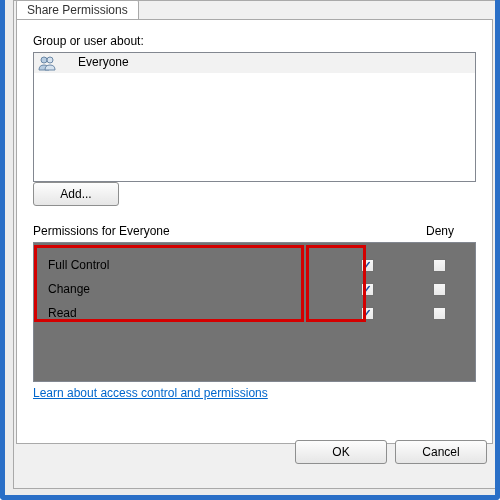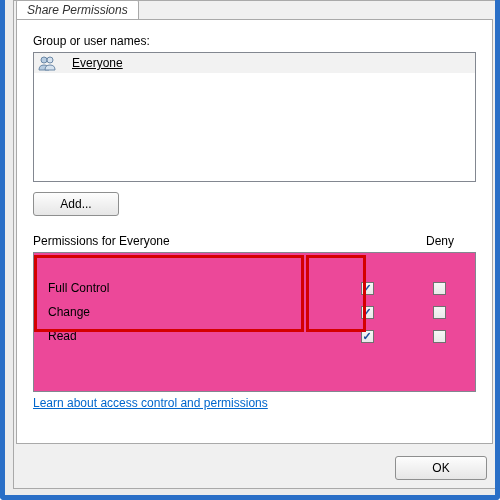--- a/index.html
+++ b/index.html
@@ -25,21 +25,20 @@
     position: absolute;
     top: 0; left: 8px; right: 0; bottom: 6px;
     background: #f0f0f0;
     border: 1px solid #a9a9a9;
     border-right: none;
   }
   .tab-row {
     position: absolute;
     top: -1px; left: 2px;
     height: 20px;
-    font-style: italic;
   }
   .tab {
     display: inline-block;
     background: #fff;
     border: 1px solid #a9a9a9;
     border-bottom: 1px solid #fff;
     padding: 2px 10px;
     font-size: 12px;
     color: #333;
     position: relative;
@@ -59,32 +58,29 @@
   }
   .group-box {
     width: 100%;
     height: 130px;
     background: #fff;
     border: 1px solid #828790;
     overflow: auto;
   }
   .group-row {
     display: flex;
-    align-items: center;
-    gap: 16px;
+    gap: 22px;
     padding: 2px 4px;
     background: #f2f2f2;
-    text-decoration: underline;
   }
   .group-icon svg { display: block; }
   .btn-row {
     display: flex;
     justify-content: space-between;
     gap: 4px;
-    margin-top: 10px;
   }
   .win-btn {
     min-width: 86px;
     height: 24px;
     background: linear-gradient(#fdfdfd,#e6e6e6);
     border: 1px solid #8e8f8f;
     border-radius: 3px;
     font-family: inherit;
     font-size: 12px;
     color: #000;
@@ -95,24 +91,24 @@
     display: flex;
     margin-top: 18px;
     margin-bottom: 4px;
     align-items: flex-end;
   }
   .perm-header .ph-label { flex: 1; }
   .perm-header .ph-col { width: 72px; text-align: center; }
   .perm-box {
     width: 100%;
     height: 140px;
-    background: #ec4899;
+    background: #737373;
     border: 1px solid #828790;
     position: relative;
-    padding: 23px 0;
+    padding: 10px 0;
   }
   .perm-row {
     display: flex;
     align-items: center;
     height: 24px;
     padding-left: 14px;
   }
   .perm-row .pname { flex: 1; }
   .perm-row .pcol { width: 72px; text-align: center; }
   .chk {
@@ -142,21 +138,21 @@
   .hl-allow { left: 272px; width: 60px; }
   .link {
     color: #0066cc;
     text-decoration: underline;
     cursor: pointer;
     display: inline-block;
     margin-top: 4px;
   }
   .bottom-btns {
     position: absolute;
-    right: 8px; bottom: 8px;
+    right: 8px; bottom: 24px;
     display: flex;
     gap: 8px;
     padding-left: 24px;
   }
   .apply-highlight {
     position: absolute;
     border: 3px solid #d40000;
     pointer-events: none;
   }
   .apply-btn {
@@ -169,21 +165,21 @@
 
 <div class="outer-frame">
   <div class="inner-dialog">
 
     <div class="tab-row">
       <div class="tab">Share Permissions</div>
     </div>
 
     <div class="tab-panel">
 
-      <div class="label">Group or user names:</div>
+      <div class="label">Group or user about:</div>
 
       <div class="group-box">
         <div class="group-row">
           <span class="group-icon">
             <svg width="18" height="16" viewBox="0 0 18 16">
               <circle cx="6" cy="5" r="3" fill="#b8cde2" stroke="#6a87a6"></circle>
               <path d="M1 15 q0 -5 5 -5 q5 0 5 5 z" fill="#b8cde2" stroke="#6a87a6"></path>
               <circle cx="12" cy="5" r="3" fill="#d7e3ef" stroke="#6a87a6"></circle>
               <path d="M7 15 q0 -5 5 -5 q5 0 5 5 z" fill="#d7e3ef" stroke="#6a87a6"></path>
             </svg>
@@ -221,16 +217,17 @@
         <div class="highlight-allow hl-names"></div>
         <div class="highlight-allow hl-allow"></div>
       </div>
 
       <a class="link">Learn about access control and permissions</a>
 
     </div>
 
     <div class="bottom-btns">
       <button class="win-btn" style="min-width:92px">OK</button>
+      <button class="win-btn" style="min-width:92px">Cancel</button>
     </div>
 
   </div>
 </div>
 
 </body></html>

